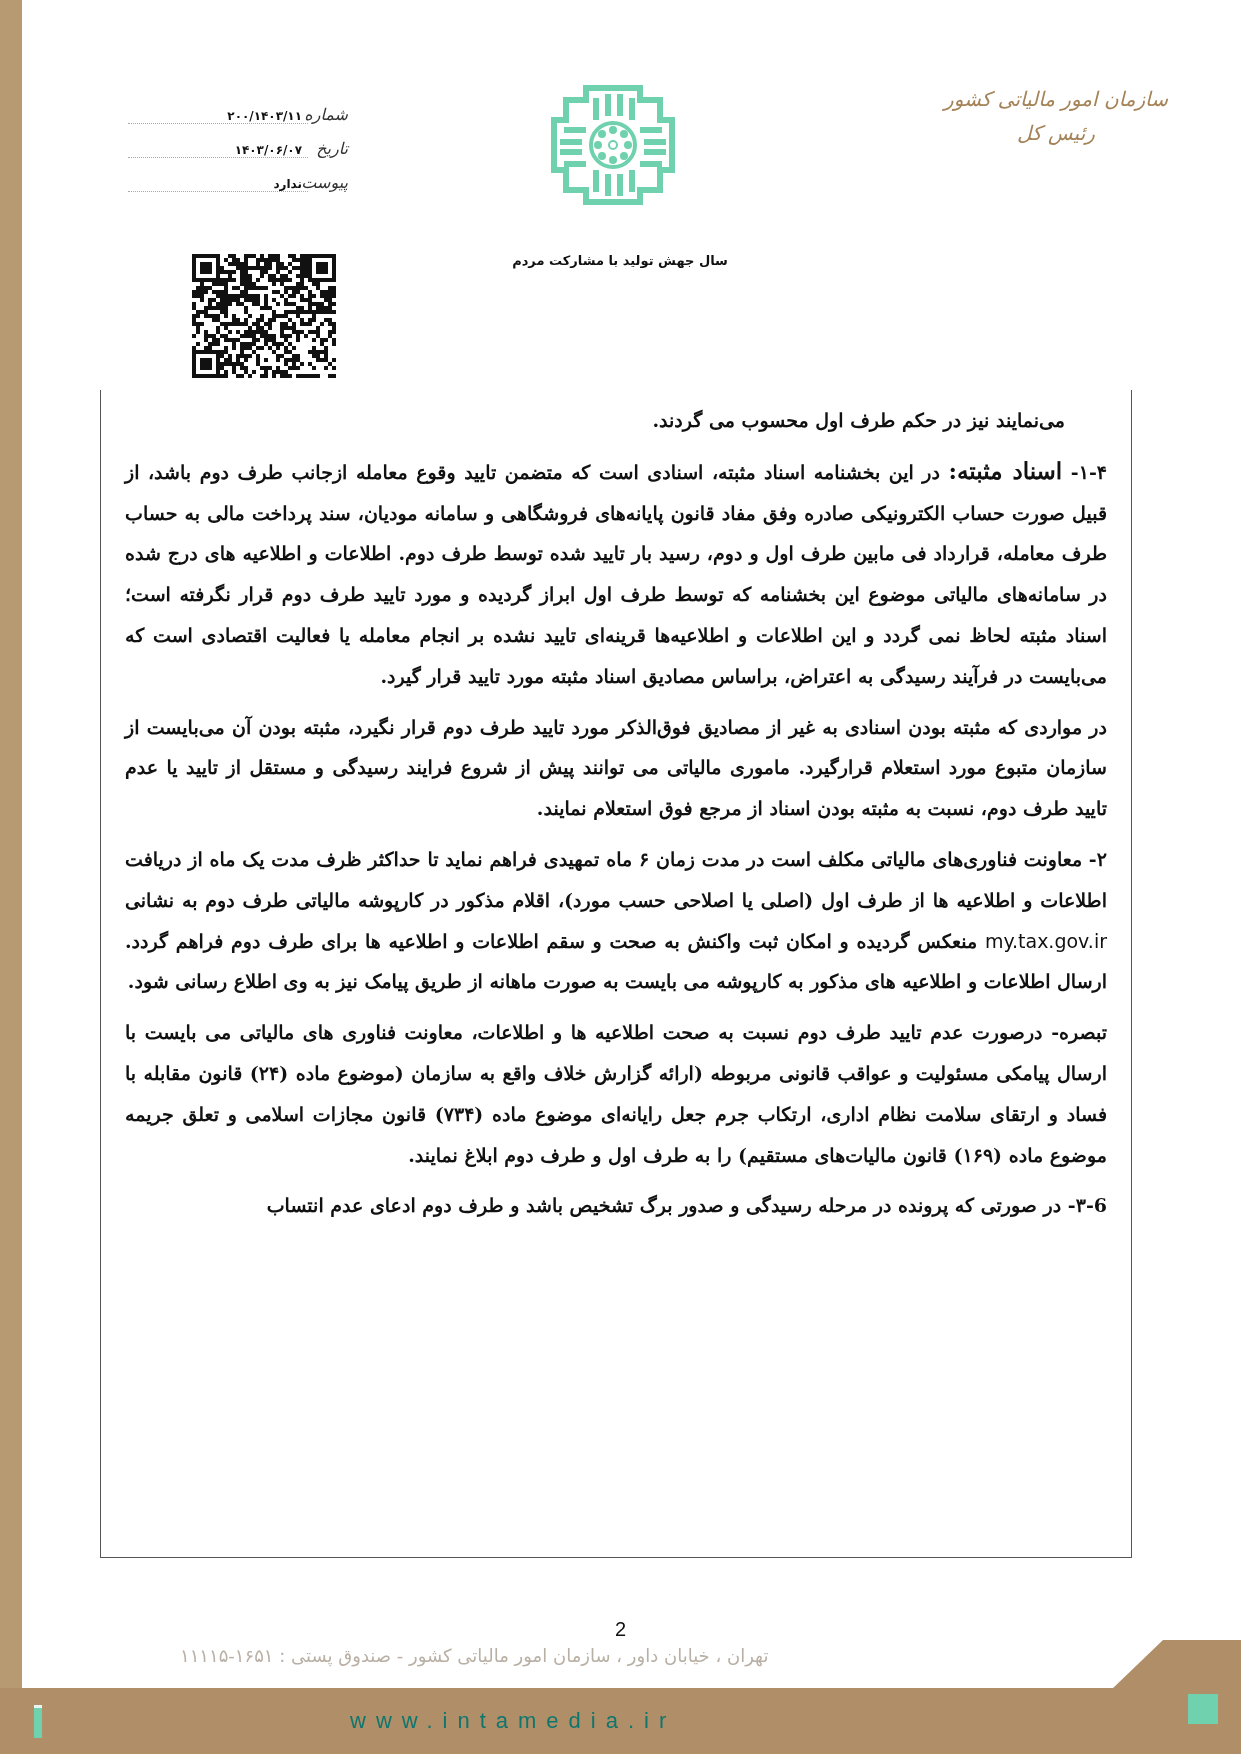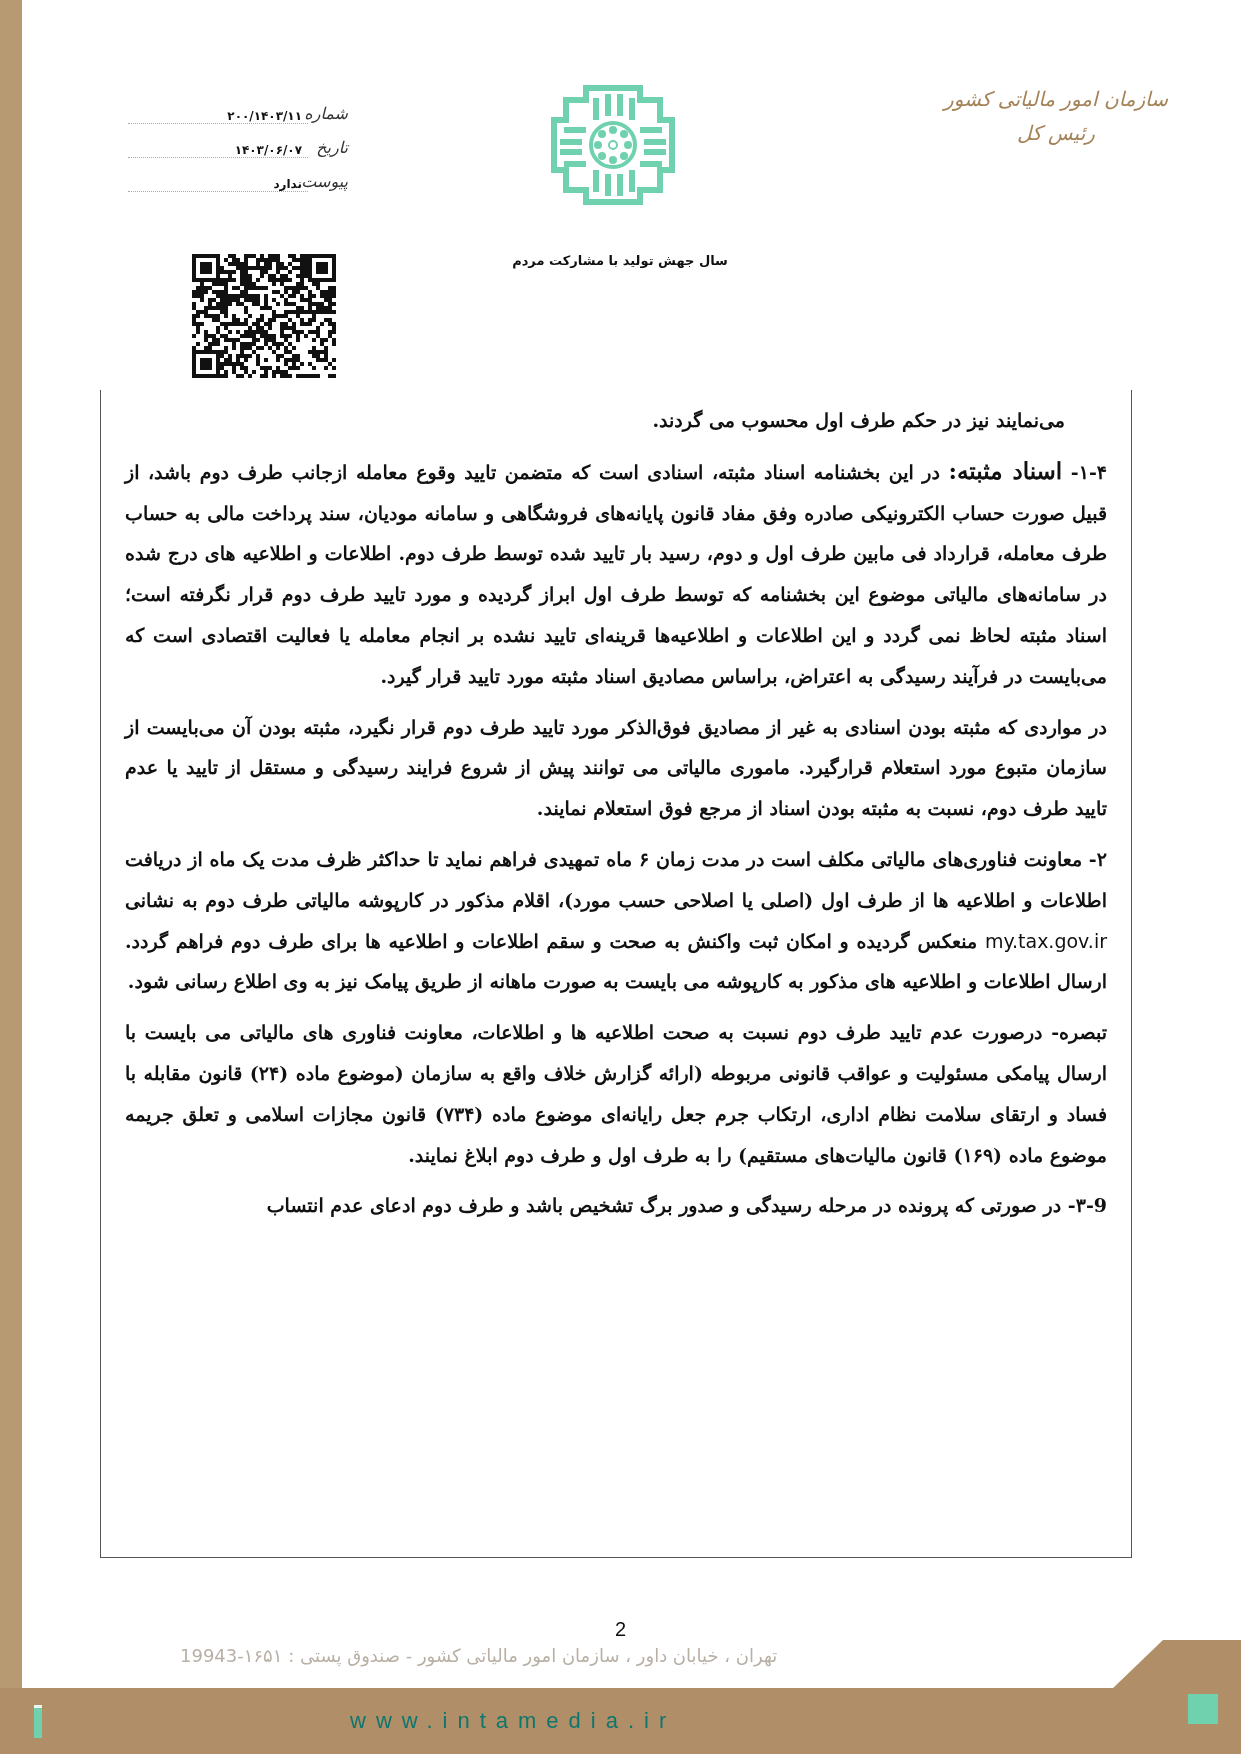--- a/index.html
+++ b/index.html
@@ -13,21 +13,21 @@
   .website { position:absolute; left:350px; top:1708px; color:#0f766e; font-family:"Liberation Sans", sans-serif; font-size:22px; letter-spacing:10px; }
 
   .ministry { position:absolute; right:70px; top:82px; width:230px; direction:rtl; text-align:center; color:#a58358;
     font-family:"DejaVu Serif", serif; font-style:italic; font-size:20px; line-height:34px; }
   .logo { position:absolute; left:546px; top:80px; width:134px; height:130px; }
   .slogan { position:absolute; left:470px; top:253px; width:300px; text-align:center; direction:rtl;
     font-family:"DejaVu Sans", sans-serif; font-weight:bold; font-size:13px; color:#111; }
 
   .meta { position:absolute; left:128px; top:90px; width:220px; direction:rtl; }
   .meta-row { display:flex; align-items:flex-end; height:34px; }
-  .meta-label { font-family:Liberation Mono, monospace; font-style:italic; font-size:16px; color:#333; width:40px; text-align:right; }
+  .meta-label { font-family:Liberation Sans, sans-serif; font-style:italic; font-size:16px; color:#333; width:40px; text-align:right; }
   .meta-value { flex:1; border-bottom:1px dotted #aaa; font-size:12px; font-weight:bold; color:#111; padding-right:6px; text-align:right; }
   .qr { position:absolute; left:192px; top:254px; width:144px; height:124px; }
 
   .content-box { position:absolute; left:100px; top:390px; width:1032px; height:1168px; border:1.5px solid #555; border-top:none; box-sizing:border-box; }
   .content-box::before { content:""; position:absolute; left:-1.5px; top:0; width:1.5px; height:100%; background:#555; }
   .text { position:absolute; left:14px; right:14px; top:0; direction:rtl; text-align:justify; text-align-last:right;
     font-family:"DejaVu Serif", serif; font-weight:bold; font-size:19px; line-height:40.8px; color:#111; }
   .text p { margin:10px; }
   .indent { padding-right:42px; }
   .lead { font-size:23px; }
@@ -685,24 +685,24 @@
     <rect x="2" y="26" width="3" height="3" fill="#111"></rect>
   </svg>
 
 <div class="content-box">
   <div class="text">
     <p class="indent">می‌نمایند نیز در حکم طرف اول محسوب می گردند.</p>
     <p><span>۱-۴- </span><span class="lead">اسناد مثبته:</span><span> در این بخشنامه اسناد مثبته، اسنادی است که متضمن تایید وقوع معامله ازجانب طرف دوم باشد، از قبیل صورت حساب الکترونیکی صادره وفق مفاد قانون پایانه‌های فروشگاهی و سامانه مودیان، سند پرداخت مالی به حساب طرف معامله، قرارداد فی مابین طرف اول و دوم، رسید بار تایید شده توسط طرف دوم. اطلاعات و اطلاعیه های درج شده در سامانه‌های مالیاتی موضوع این بخشنامه که توسط طرف اول ابراز گردیده و مورد تایید طرف دوم قرار نگرفته است؛ اسناد مثبته لحاظ نمی گردد و این اطلاعات و اطلاعیه‌ها قرینه‌ای تایید نشده بر انجام معامله یا فعالیت اقتصادی است که می‌بایست در فرآیند رسیدگی به اعتراض، براساس مصادیق اسناد مثبته مورد تایید قرار گیرد.</span></p>
     <p>در مواردی که مثبته بودن اسنادی به غیر از مصادیق فوق‌الذکر مورد تایید طرف دوم قرار نگیرد، مثبته بودن آن می‌بایست از سازمان متبوع مورد استعلام قرارگیرد. ماموری مالیاتی می توانند پیش از شروع فرایند رسیدگی و مستقل از تایید یا عدم تایید طرف دوم، نسبت به مثبته بودن اسناد از مرجع فوق استعلام نمایند.</p>
     <p><span>۲- معاونت فناوری‌های مالیاتی مکلف است در مدت زمان ۶ ماه تمهیدی فراهم نماید تا حداکثر ظرف مدت یک ماه از دریافت اطلاعات و اطلاعیه ها از طرف اول (اصلی یا اصلاحی حسب مورد)، اقلام مذکور در کارپوشه مالیاتی طرف دوم به نشانی </span><span class="url">my.tax.gov.ir</span><span> منعکس گردیده و امکان ثبت واکنش به صحت و سقم اطلاعات و اطلاعیه ها برای طرف دوم فراهم گردد. ارسال اطلاعات و اطلاعیه های مذکور به کارپوشه می بایست به صورت ماهانه از طریق پیامک نیز به وی اطلاع رسانی شود.</span></p>
     <p>تبصره- درصورت عدم تایید طرف دوم نسبت به صحت اطلاعیه ها و اطلاعات، معاونت فناوری های مالیاتی می بایست با ارسال پیامکی مسئولیت و عواقب قانونی مربوطه (ارائه گزارش خلاف واقع به سازمان (موضوع ماده (۲۴) قانون مقابله با فساد و ارتقای سلامت نظام اداری، ارتکاب جرم جعل رایانه‌ای موضوع ماده (۷۳۴) قانون مجازات اسلامی و تعلق جریمه موضوع ماده (۱۶۹) قانون مالیات‌های مستقیم) را به طرف اول و طرف دوم ابلاغ نمایند.</p>
-    <p>۳-9- در صورتی که پرونده در مرحله رسیدگی و صدور برگ تشخیص باشد و طرف دوم ادعای عدم انتساب</p>
+    <p>۳-6- در صورتی که پرونده در مرحله رسیدگی و صدور برگ تشخیص باشد و طرف دوم ادعای عدم انتساب</p>
   </div>
 </div>
 
 <div class="page-num">2</div>
-<div class="address">تهران ، خیابان داور ، سازمان امور مالیاتی کشور - صندوق پستی : ۱۶۵۱-19943</div>
+<div class="address">تهران ، خیابان داور ، سازمان امور مالیاتی کشور - صندوق پستی : ۱۶۵۱-۱۱۱۱۵</div>
 
 <div class="corner-brown"></div>
 <div class="footer-band"></div>
 <div class="green-sq-left"></div>
 <div class="green-sq-right"></div>
 <div class="website">www.intamedia.ir</div>
 
 </body></html>

